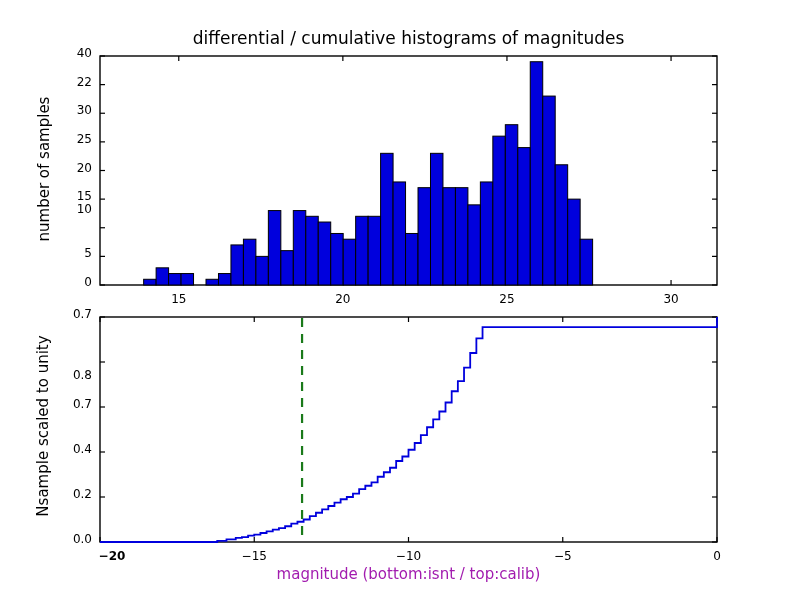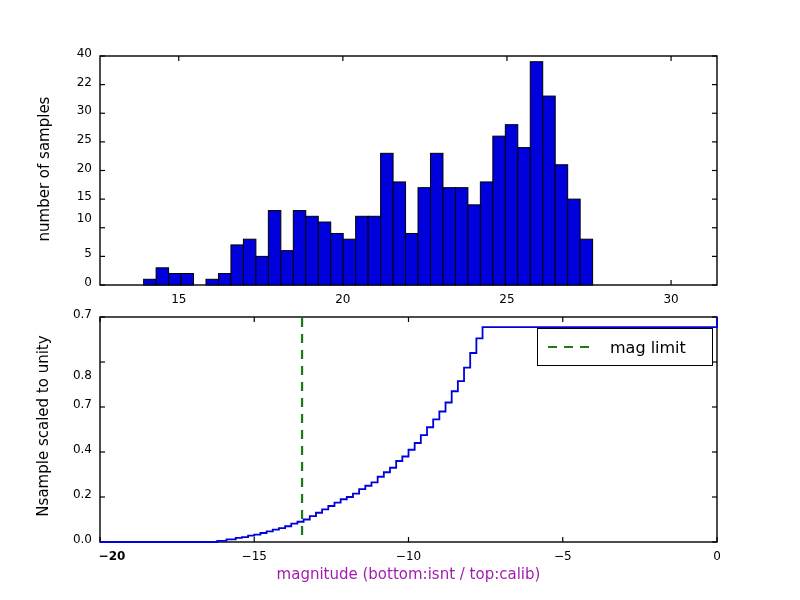--- a/index.html
+++ b/index.html
@@ -87,20 +87,21 @@
     white-space: nowrap;
   }
 </style>
 </head>
 <body>
 
 <div id="figure">
 
   <div class="panel" id="top-panel">
 
+    <div class="fig-title">differential / cumulative histograms of magnitudes</div>
 
     <div class="axis-label-y" id="top-ylabel" style="left:-36px; top:160px; width:160px; text-align:center; transform:rotate(-90deg);">number of samples</div>
 
     <svg id="top-svg" width="800" height="300">
         <rect x="100" y="56" width="617" height="229" fill="none" stroke="#000000" stroke-width="1.4"></rect>
         <line x1="178.76595744680856" y1="285" x2="178.76595744680856" y2="280" stroke="#000" stroke-width="1.2"></line>
         <line x1="178.76595744680856" y1="56" x2="178.76595744680856" y2="61" stroke="#000" stroke-width="1.2"></line>
         <line x1="342.8617021276596" y1="285" x2="342.8617021276596" y2="280" stroke="#000" stroke-width="1.2"></line>
         <line x1="342.8617021276596" y1="56" x2="342.8617021276596" y2="61" stroke="#000" stroke-width="1.2"></line>
         <line x1="506.95744680851067" y1="285" x2="506.95744680851067" y2="280" stroke="#000" stroke-width="1.2"></line>
@@ -162,21 +163,21 @@
           <rect x="567.6728723404257" y="199.125" width="12.471276595744598" height="85.875" fill="#0000dd" stroke="#000000" stroke-width="1"></rect>
           <rect x="580.1441489361703" y="239.2" width="12.471276595744712" height="45.80000000000001" fill="#0000dd" stroke="#000000" stroke-width="1"></rect>
         </g>
       </svg>
   <div class="tick-label x" style="left:148.76595744680856px; top:292px; width:60px;">15</div>
       <div class="tick-label x" style="left:312.8617021276596px; top:292px; width:60px;">20</div>
       <div class="tick-label x" style="left:476.95744680851067px; top:292px; width:60px;">25</div>
       <div class="tick-label x" style="left:641.0531914893618px; top:292px; width:60px;">30</div>
       <div class="tick-label y" style="left:28px; top:275px; width:64px;">0</div>
       <div class="tick-label y" style="left:28px; top:246.375px; width:64px;">5</div>
-      <div class="tick-label y" style="left:28px; top:211px; width:64px;">10</div>
+      <div class="tick-label y" style="left:28px; top:202px; width:64px;">10</div>
       <div class="tick-label y" style="left:28px; top:189.125px; width:64px;">15</div>
       <div class="tick-label y" style="left:28px; top:160.5px; width:64px;">20</div>
       <div class="tick-label y" style="left:28px; top:131.875px; width:64px;">25</div>
       <div class="tick-label y" style="left:28px; top:103.25px; width:64px;">30</div>
       <div class="tick-label y" style="left:28px; top:74.625px; width:64px;">22</div>
       <div class="tick-label y" style="left:28px; top:46px; width:64px;">40</div>
     </div>
 
   <div class="panel" id="bottom-panel">
 
@@ -217,22 +218,14 @@
       <div class="tick-label x" style="left:532.75px; top:249px; width:60px;">−5</div>
       <div class="tick-label x" style="left:687px; top:249px; width:60px;">0</div>
       <div class="tick-label y" style="left:24px; top:232px; width:68px;">0.0</div>
       <div class="tick-label y" style="left:24px; top:187px; width:68px;">0.2</div>
       <div class="tick-label y" style="left:24px; top:142px; width:68px;">0.4</div>
       <div class="tick-label y" style="left:24px; top:97px; width:68px;">0.7</div>
       <div class="tick-label y" style="left:24px; top:68px; width:68px;text-align:right;">0.8</div>
       <div class="tick-label y" style="left:24px; top:7px; width:68px;">0.7</div>
     </div>
 
-  <div class="legend-box">
-    <div class="legend-swatch">
-      <svg width="52" height="18">
-        <line x1="2" y1="9" x2="50" y2="9" stroke="#1a7a1a" stroke-width="2.2" stroke-dasharray="9,7"></line>
-      </svg>
-    </div>
-    <div class="legend-label">mag limit</div>
-  </div>
 
 </div>
 
 </body></html>

